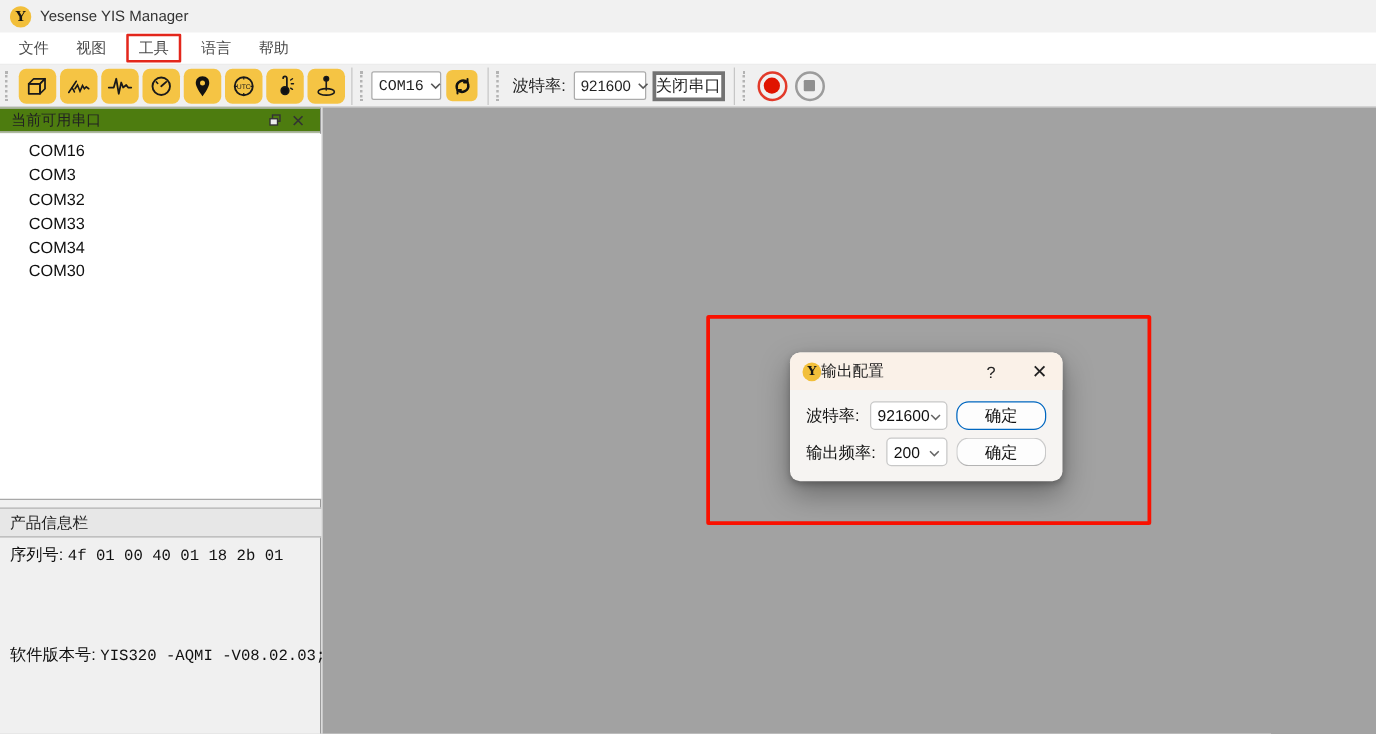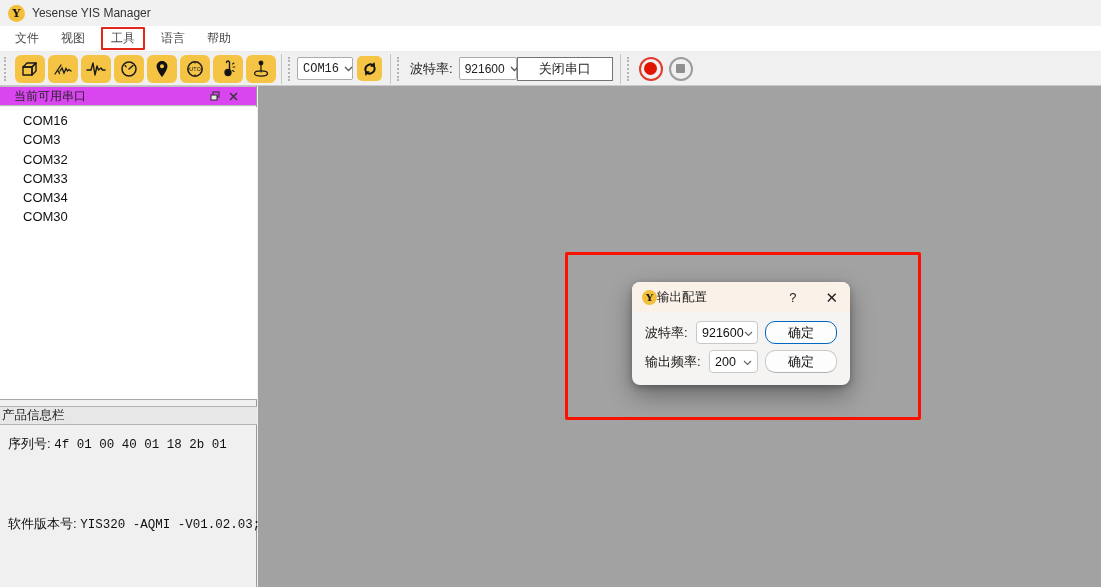--- a/index.html
+++ b/index.html
@@ -31,45 +31,45 @@
     display:flex; align-items:center; justify-content:center; margin:0 1.5px; cursor:pointer; }
   .icon-btn svg { display:block; }
   .combo { background:#fff; border:1px solid #ababab; border-radius:2px;
     height:23px; display:flex; align-items:center; justify-content:space-between;
     padding:0 5px; font-size:12px; color:#222; cursor:pointer; }
   .combo.mono { font-family:"Liberation Mono", monospace; }
   .combo .chev { margin-left:5px; display:flex; }
   .tb-label { font-size:13px; color:#222; margin:0 6px 0 4px; }
   .refresh-btn { width:25px; height:25px; background:#f5c444; border-radius:5px;
     display:flex; align-items:center; justify-content:center; margin-left:4px; cursor:pointer; }
-  .port-close-btn { height:24px; background:#fff; border:1px solid #737373;
-    font-size:13px; color:#222; padding:0 21px; cursor:pointer;
+  .port-close-btn { height:24px; background:#fff; border:3px solid #737373;
+    font-size:13px; color:#222; padding:0 0; margin-left:5px; cursor:pointer;
     font-family:"Liberation Sans", sans-serif; }
   .rec-btn { width:24px; height:24px; border-radius:50%; border:2px solid #e23a2a;
     display:flex; align-items:center; justify-content:center; margin:0 3px; cursor:pointer; background:#f0f0f0; }
   .rec-btn .dot { width:13px; height:13px; border-radius:50%; background:#e01400; }
   .stop-btn { width:24px; height:24px; border-radius:50%; border:2px solid #9c9c9c;
     display:flex; align-items:center; justify-content:center; margin:0 3px; cursor:pointer; background:#f0f0f0; }
   .stop-btn .sq { width:9px; height:9px; background:#8f8f8f; border-radius:1px; }
 
   
   .dock { position:absolute; left:0; top:86px; width:257px; height:501px;
     background:#f0f0f0; border-right:1px solid #9a9a9a; }
-  .dock-header { height:20px; background:#d946ef; border-top:1px solid #bdbdbd;
+  .dock-header { height:20px; background:#4d7c0f; border-top:1px solid #bdbdbd;
     border-bottom:1px solid #bdbdbd; display:flex; align-items:center;
-    padding:0 14px; font-size:12px; color:#222; }
+    padding:0 9px; font-size:12px; color:#222; }
   .dock-header .spacer { flex:1; }
   .dock-hbtn { width:18px; height:16px; display:flex; align-items:center; justify-content:center;
     color:#333; cursor:pointer; }
   .port-list { position:absolute; left:0; top:21px; width:257px; height:293px;
     background:#fff; border-bottom:1px solid #a8a8a8; padding-top:4px; overflow:hidden; }
   .port-item { padding-left:23px; font-size:13px; color:#101010; line-height:19.3px; cursor:pointer; }
-  .info-header { position:absolute; left:0; top:320px; width:257px; height:19px;
+  .info-header { position:absolute; left:0; top:320px; width:257px; height:24px;
     background:#e7e7e7; border-top:1px solid #b4b4b4; border-bottom:1px solid #b4b4b4;
-    display:flex; align-items:center; padding-left:2px; font-size:12.5px; color:#222; }
+    display:flex; align-items:center; padding-left:8px; font-size:12.5px; color:#222; }
   .info-row { position:absolute; left:8px; font-size:13px; color:#111; white-space:nowrap; }
   .info-row .mono { font-family:"Liberation Mono", monospace; font-size:12.5px; }
   .row-serial { top:349px; }
   .row-version { top:429px; }
 
   
   .main-area { position:absolute; left:258px; top:86px; width:843px; height:501px; background:#a2a2a2; }
 
   
   .red-annot { position:absolute; left:565px; top:252px; width:356px; height:168px;
@@ -246,21 +246,21 @@
   </div>
   <div class="info-header">
     <span>产品信息栏</span>
   </div>
   <div class="info-row row-serial">
     <span>序列号:</span>
     <span class="mono">4f 01 00 40 01 18 2b 01</span>
   </div>
   <div class="info-row row-version">
     <span>软件版本号:</span>
-    <span class="mono">YIS320 -AQMI -V01.02.03;</span>
+    <span class="mono">YIS320 -AQMI -V08.02.03;</span>
   </div>
 </div>
 
 <div class="main-area"></div>
 
 <div class="red-annot"></div>
 
 <div class="dialog">
   <div class="dialog-titlebar">
     <div class="dlg-logo">Y</div>

